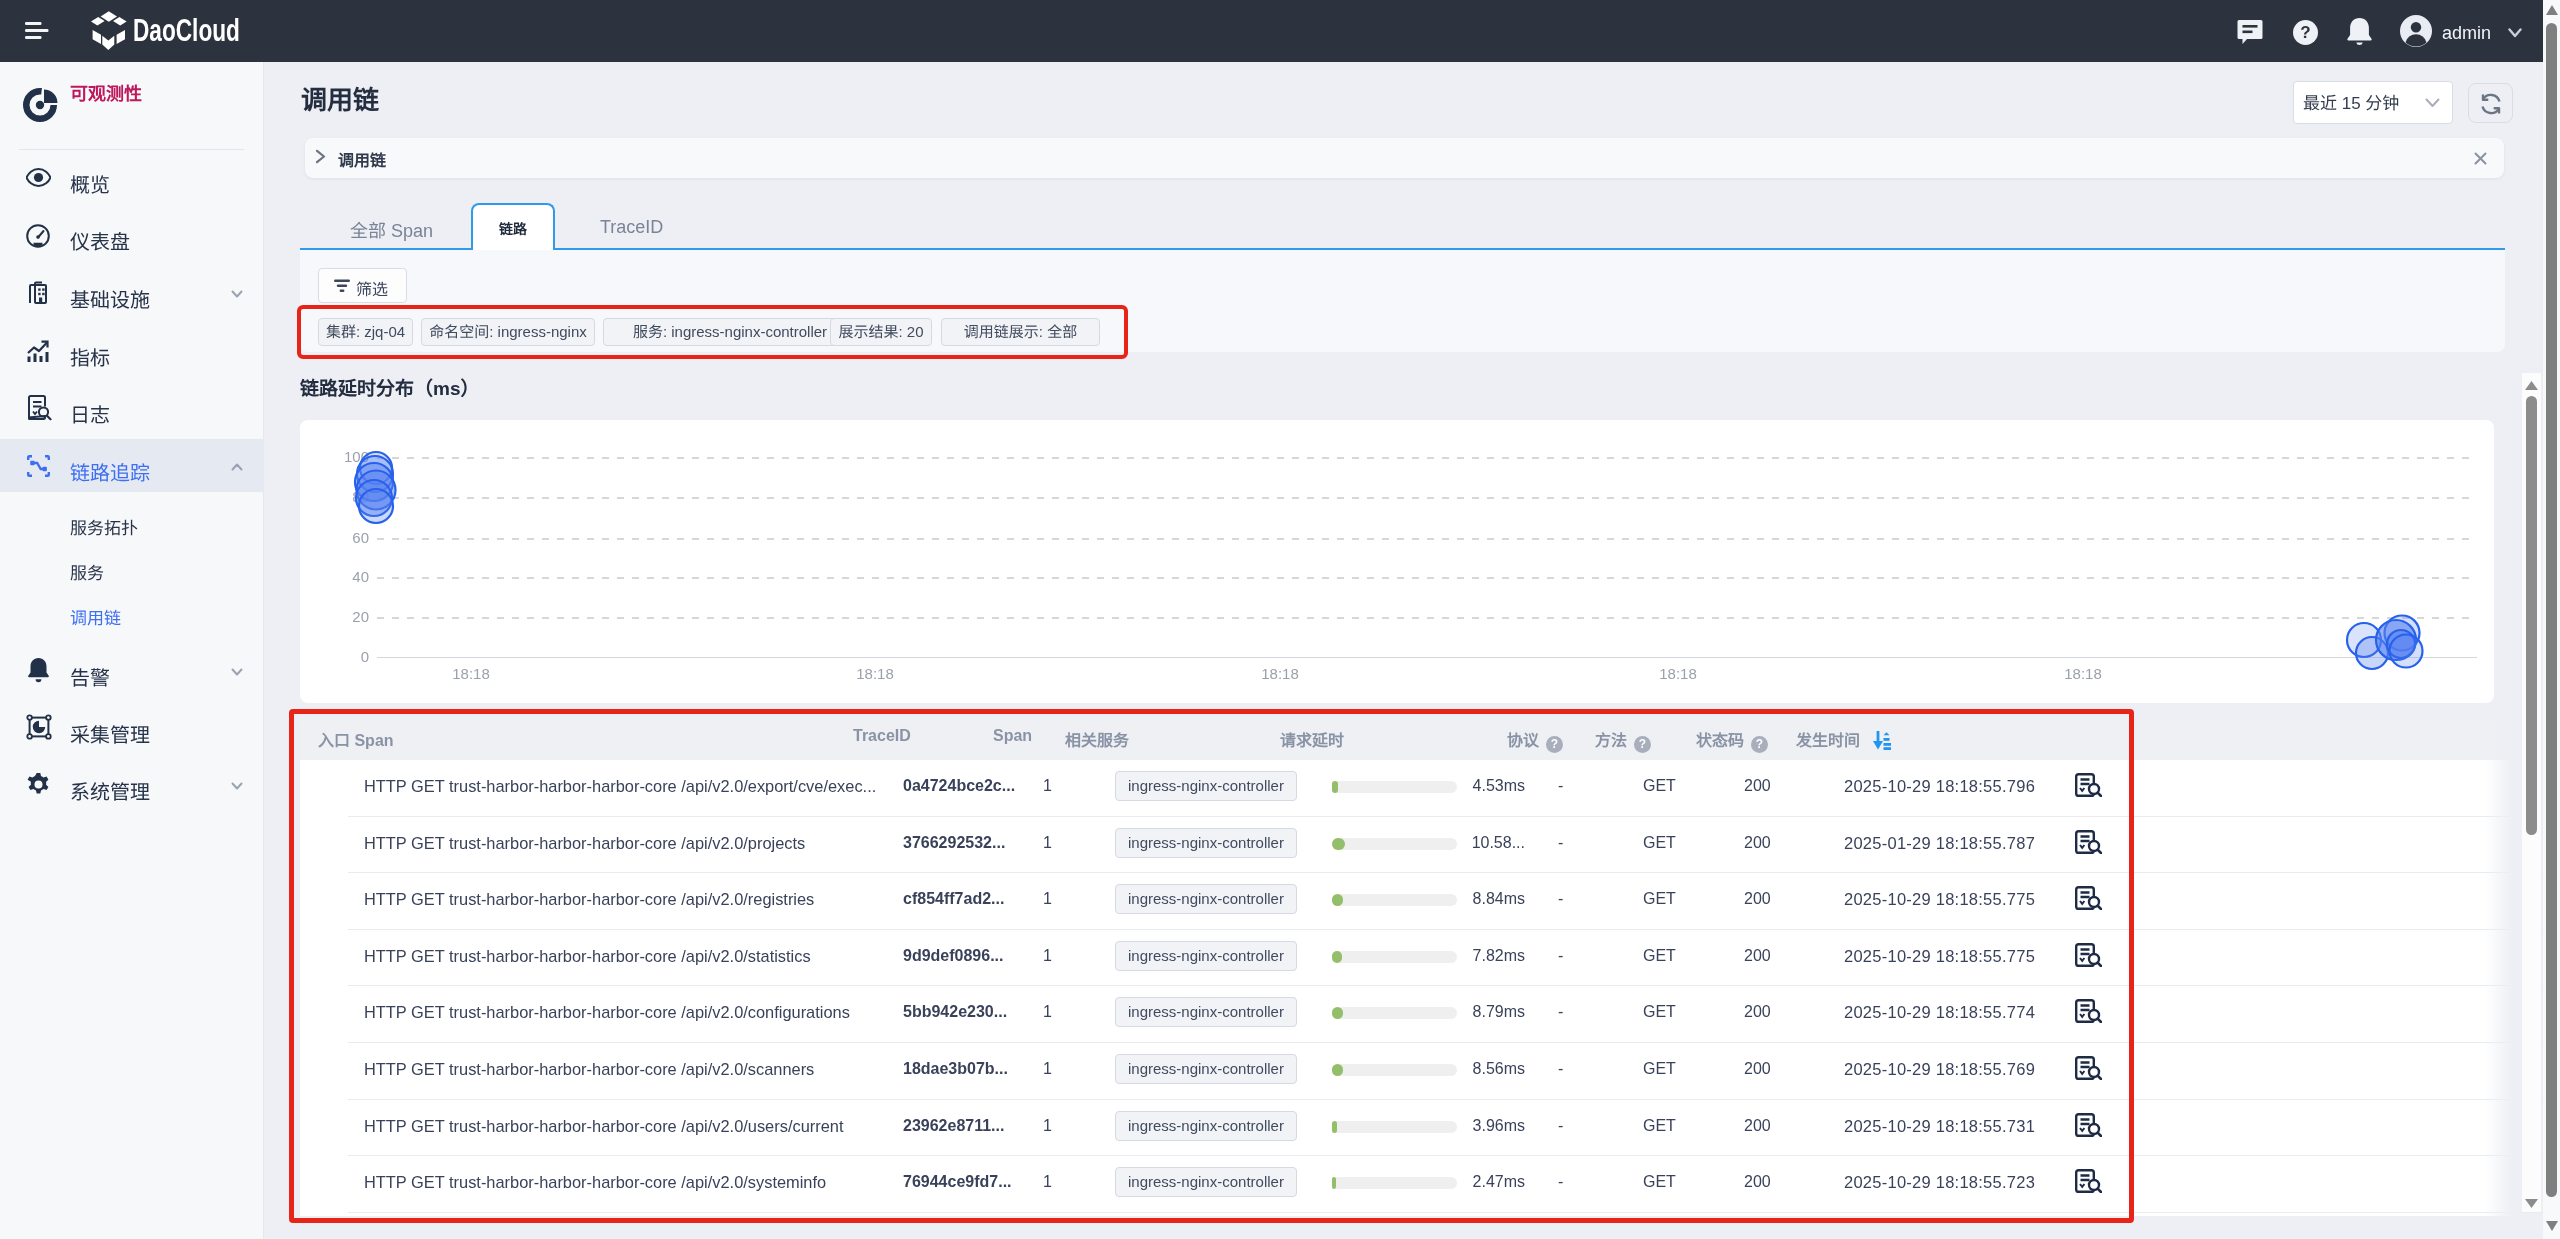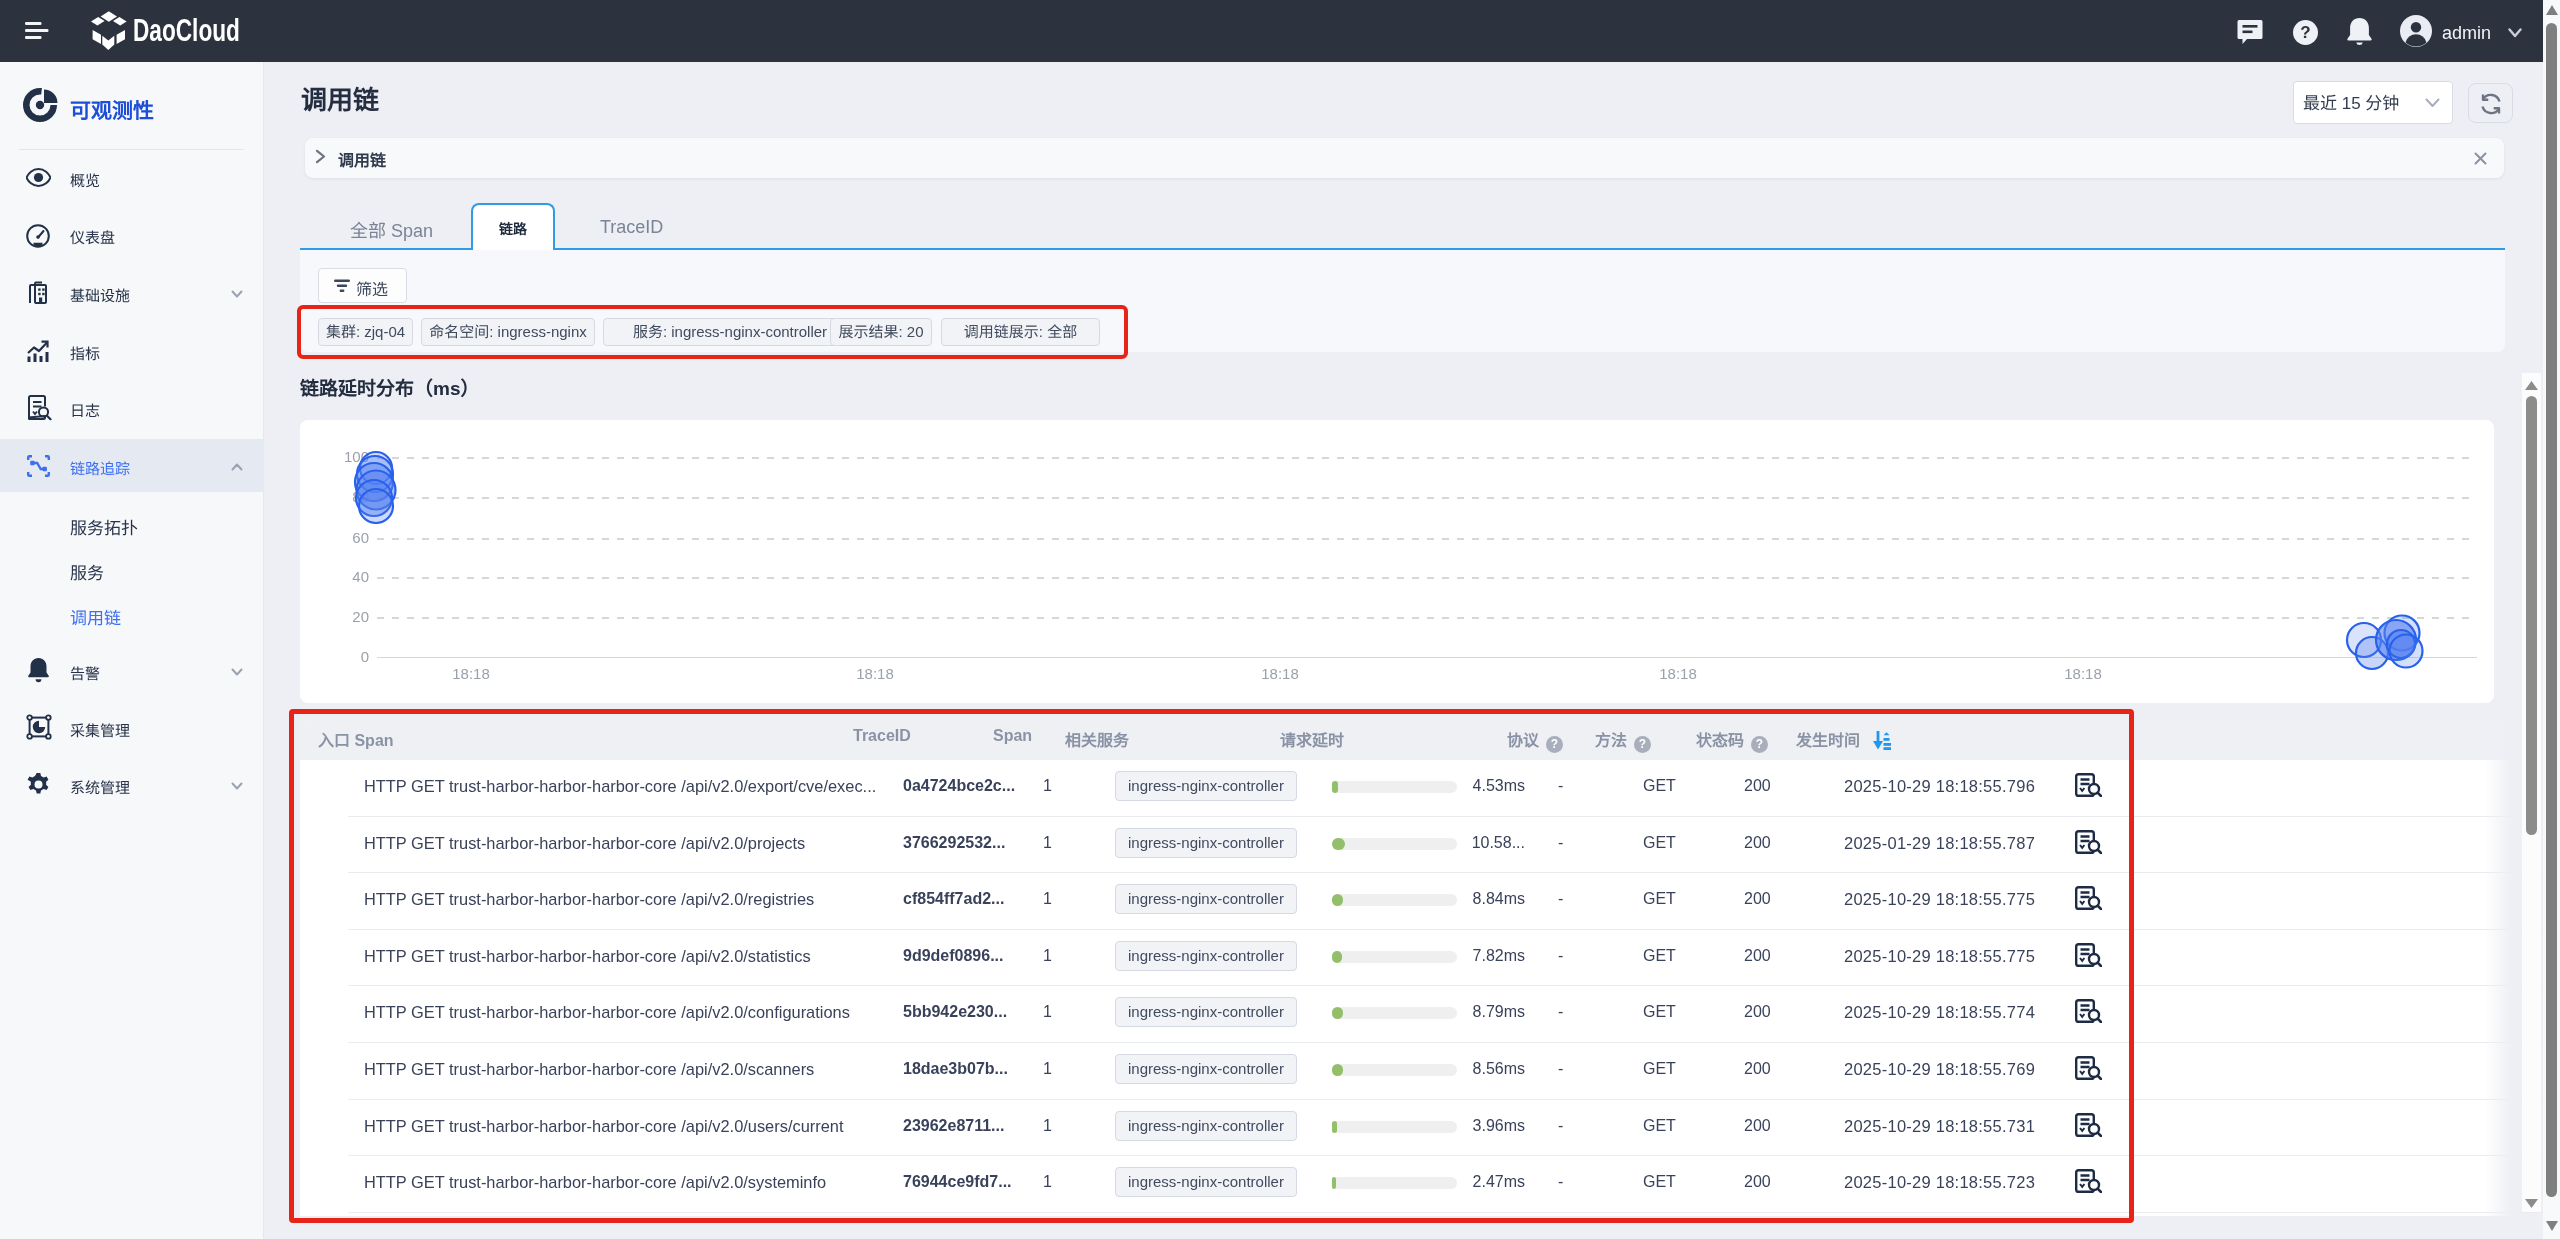--- a/index.html
+++ b/index.html
@@ -7,23 +7,23 @@
   html,body { width:2560px; height:1239px; overflow:hidden; }
   body { font-family:"Liberation Sans", sans-serif; background:#edeff4; position:relative; }
   .abs { position:absolute; }
 
   
   #topbar { position:absolute; left:0; top:0; width:2543px; height:62px; background:#2d333e; z-index:30; }
   .tb-admin { position:absolute; left:2442px; top:23px; color:#f2f4f7; font-size:18px; }
 
   
   #sidebar { position:absolute; left:0; top:62px; width:264px; height:1177px; background:#f7f8fa; border-right:1px solid #e5e8ed; z-index:20; }
-  .side-title { position:absolute; left:70px; top:32px; font-size:21px; font-weight:bold; color:#1d4ed8; }
+  .side-title { position:absolute; left:70px; top:17px; font-size:18px; font-weight:bold; color:#be185d; }
   .side-div { position:absolute; left:19px; top:87px; width:225px; height:1px; background:#e3e6eb; }
-  .mi-text { position:absolute; left:70px; font-size:15px; color:#273349; white-space:nowrap; }
+  .mi-text { position:absolute; left:70px; font-size:20px; color:#273349; white-space:nowrap; }
   .mi-sub { position:absolute; left:70px; font-size:17px; color:#273349; white-space:nowrap; }
   .mi-blue { color:#3d6ff2 !important; }
   .mi-hl { position:absolute; left:0; top:377px; width:264px; height:53px; background:#e4e9f2; }
   .chev { position:absolute; width:14px; height:14px; }
 
   
   #main { position:absolute; left:265px; top:62px; width:2295px; height:1177px; }
   h1.title { position:absolute; left:36px; top:17px; font-size:26px; font-weight:bold; color:#252e41; }
 
   .timesel { position:absolute; left:2028px; top:19px; width:160px; height:43px; background:#fff; border:1px solid #d8dce3; border-radius:4px; }

